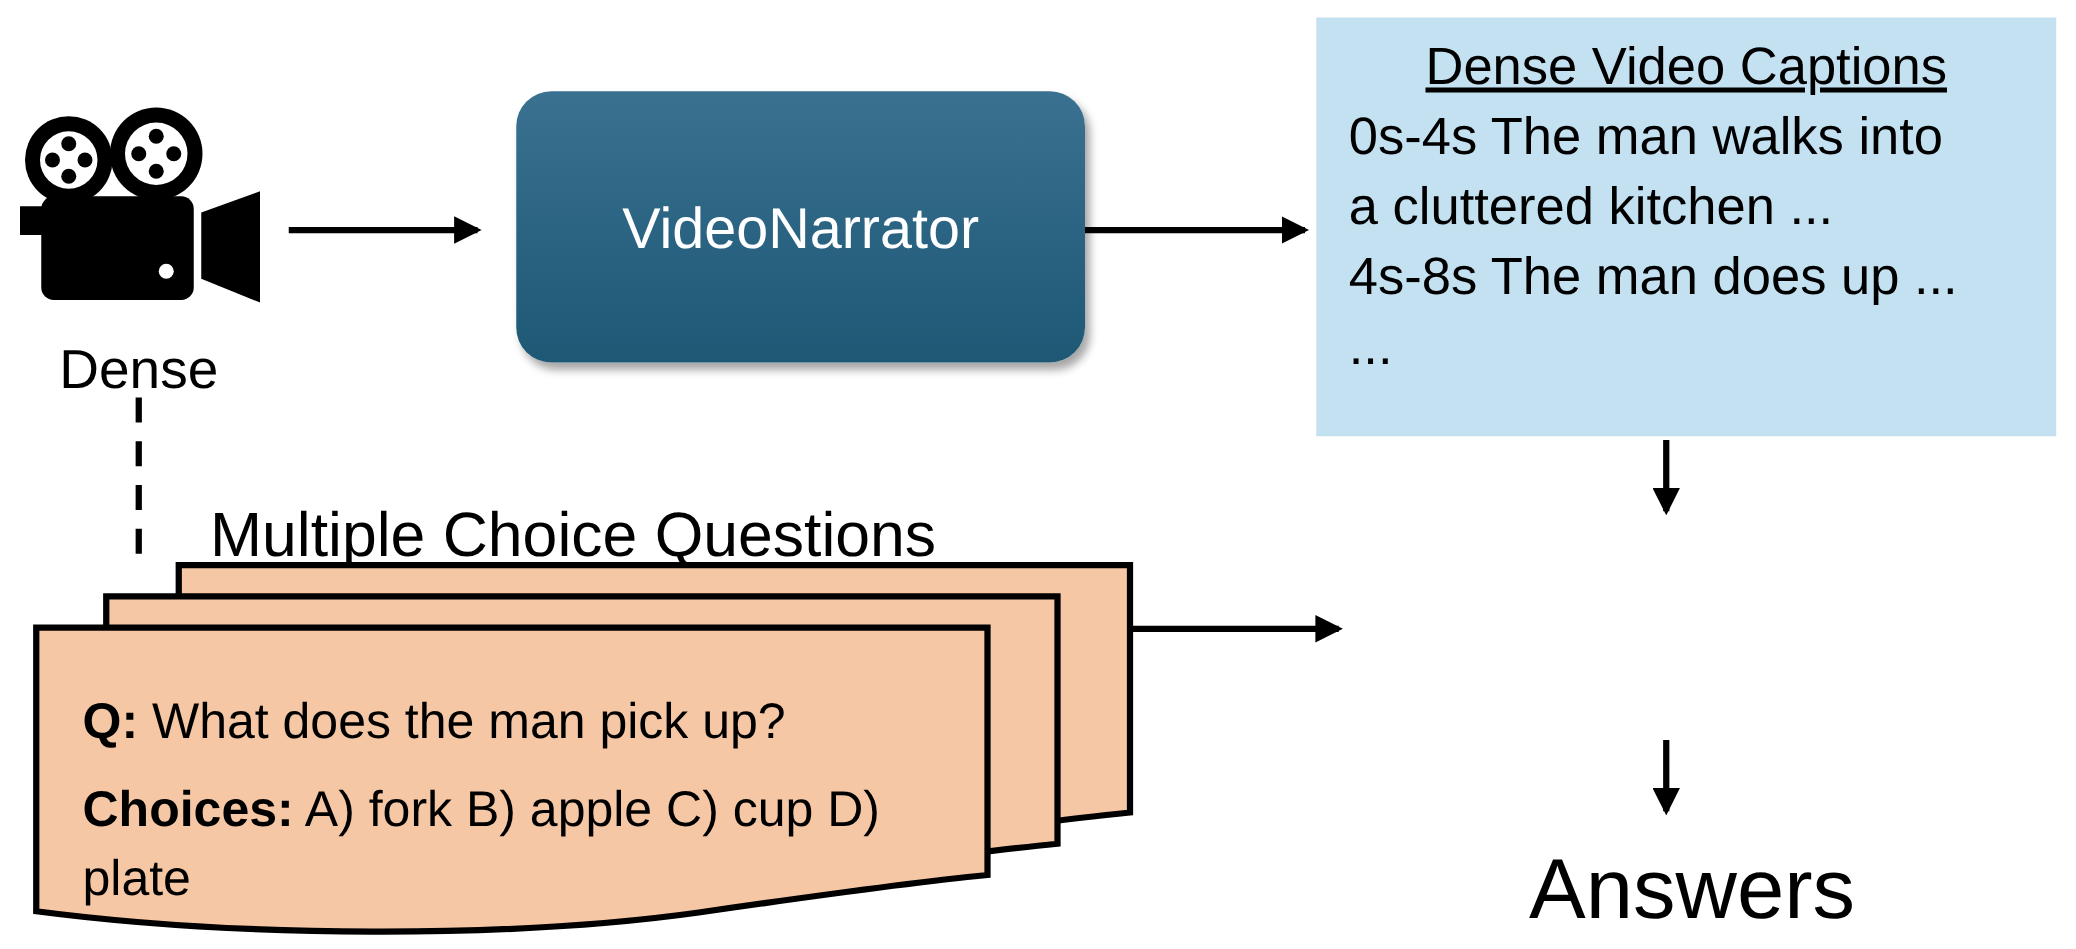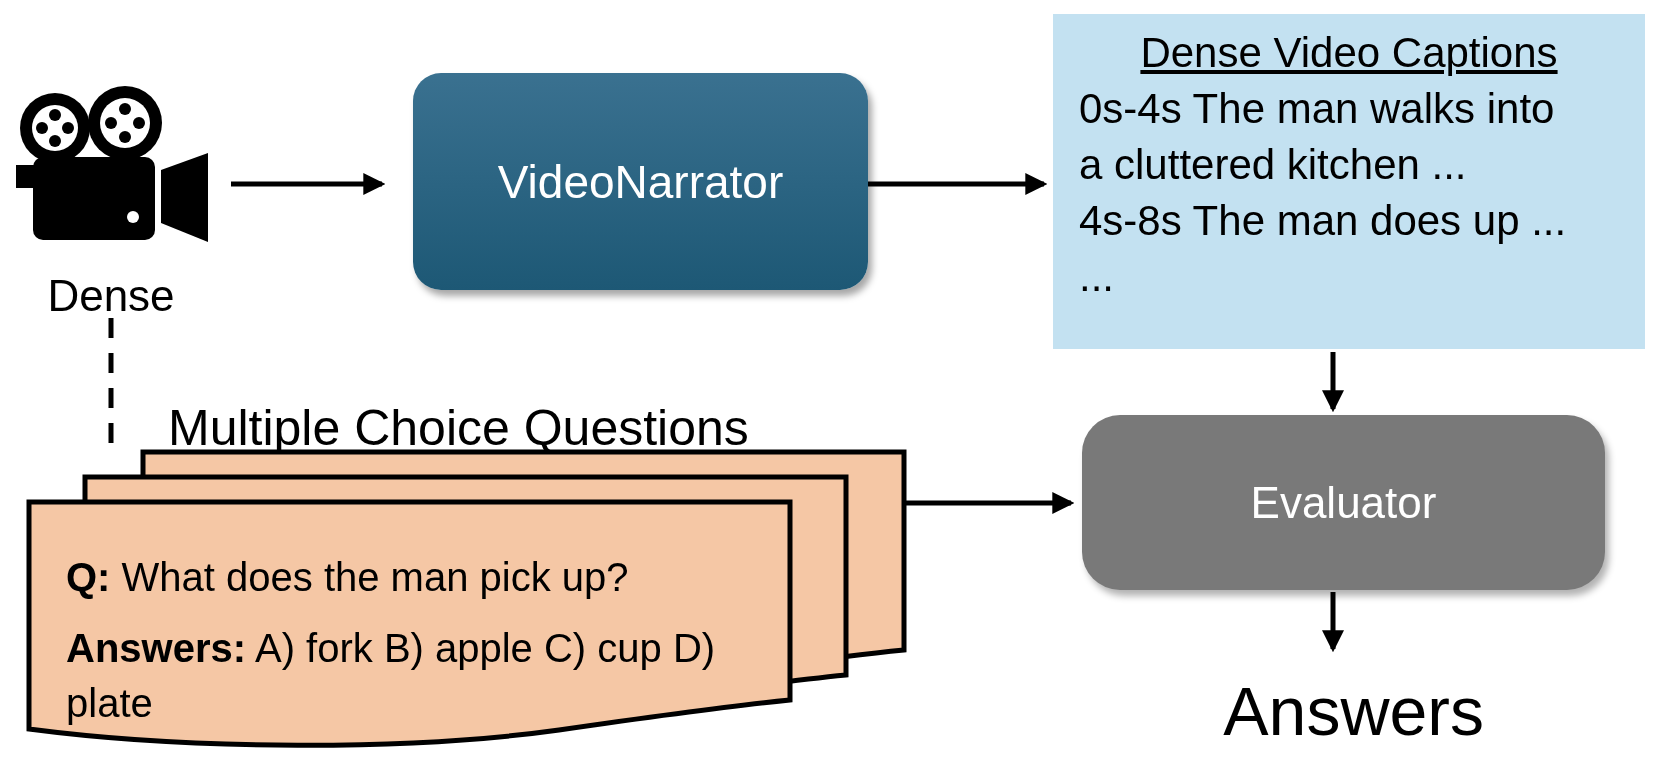--- a/index.html
+++ b/index.html
@@ -121,22 +121,19 @@
   <div class="abs mcq-title">Multiple Choice Questions</div>
 
   <svg class="layer cards" viewBox="0 0 1661 759">
     <path d="M143 452 L904 452 L904 650 C843 656 763 667 673 680 C523 701 303 700 143 679 Z"></path>
     <path d="M85 477 L846 477 L846 675 C785 681 705 692 615 705 C465 726 245 725 85 704 Z"></path>
     <path d="M29 502 L790 502 L790 700 C729 706 649 717 559 730 C409 751 189 750 29 729 Z"></path>
   </svg>
 
   <div class="abs card-text">
     <p><b>Q:</b><span> What does the man pick up?</span></p>
-    <p><b>Answers:</b><span> A) fork B) apple C) cup D) plate</span></p>
+    <p><b>Choices:</b><span> A) fork B) apple C) cup D) plate</span></p>
   </div>
 
-  <div class="abs evaluator-box">
-    <span>Evaluator</span>
-  </div>
 
   <div class="abs answers-label">Answers</div>
 
 </div>
 
 </body></html>

